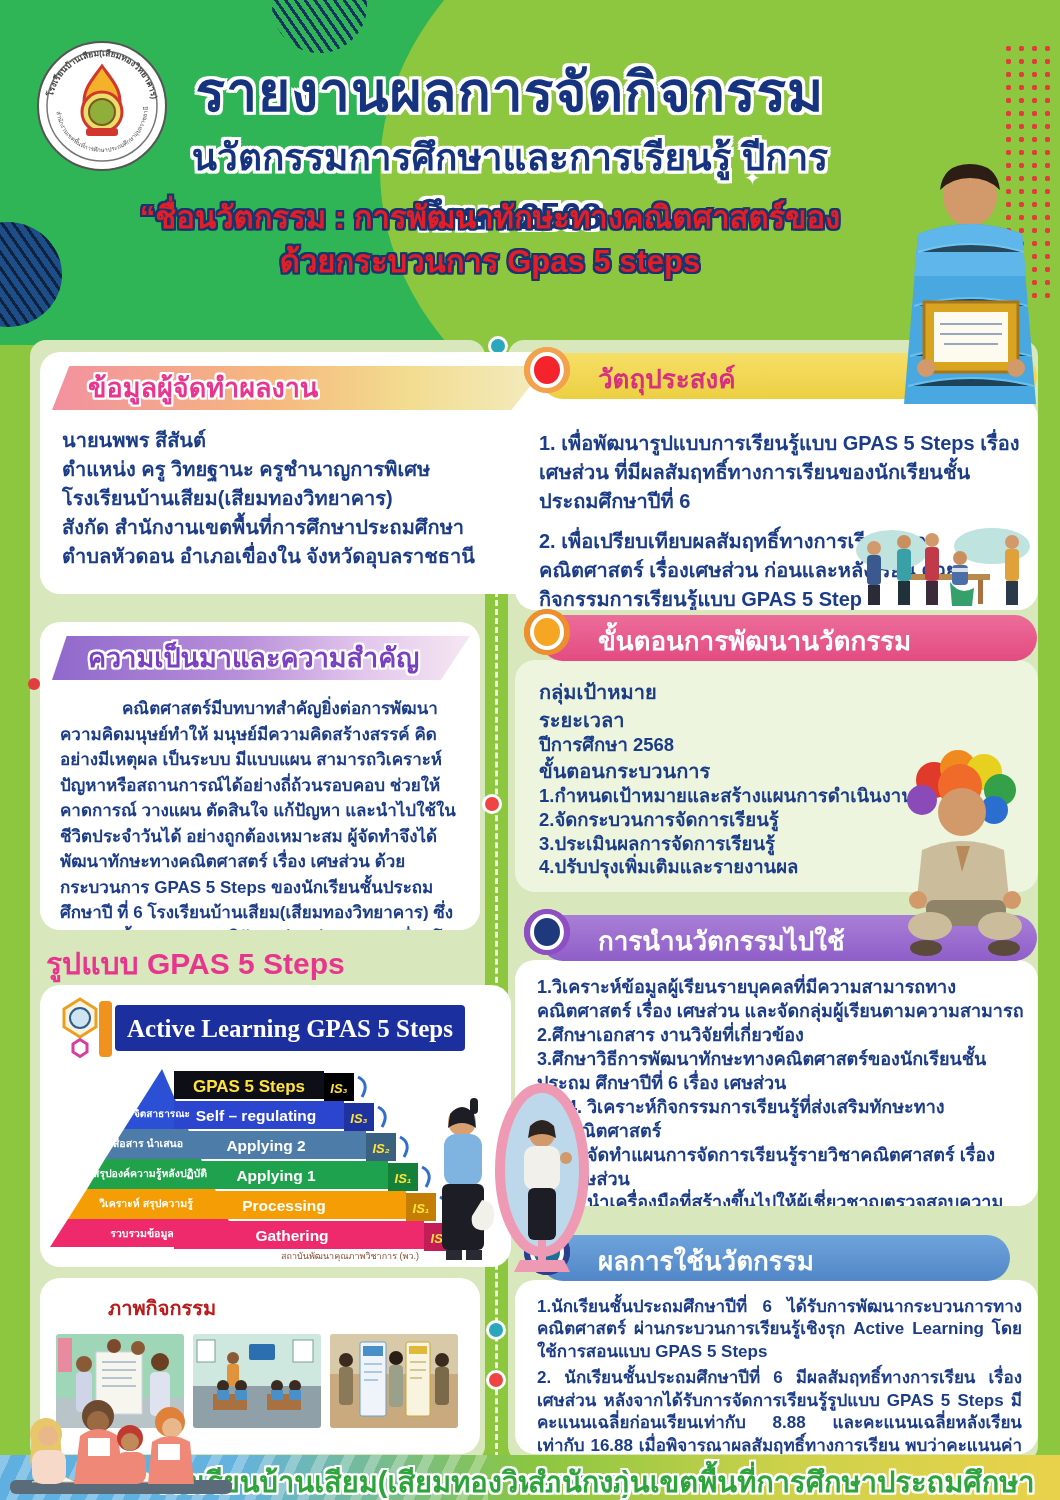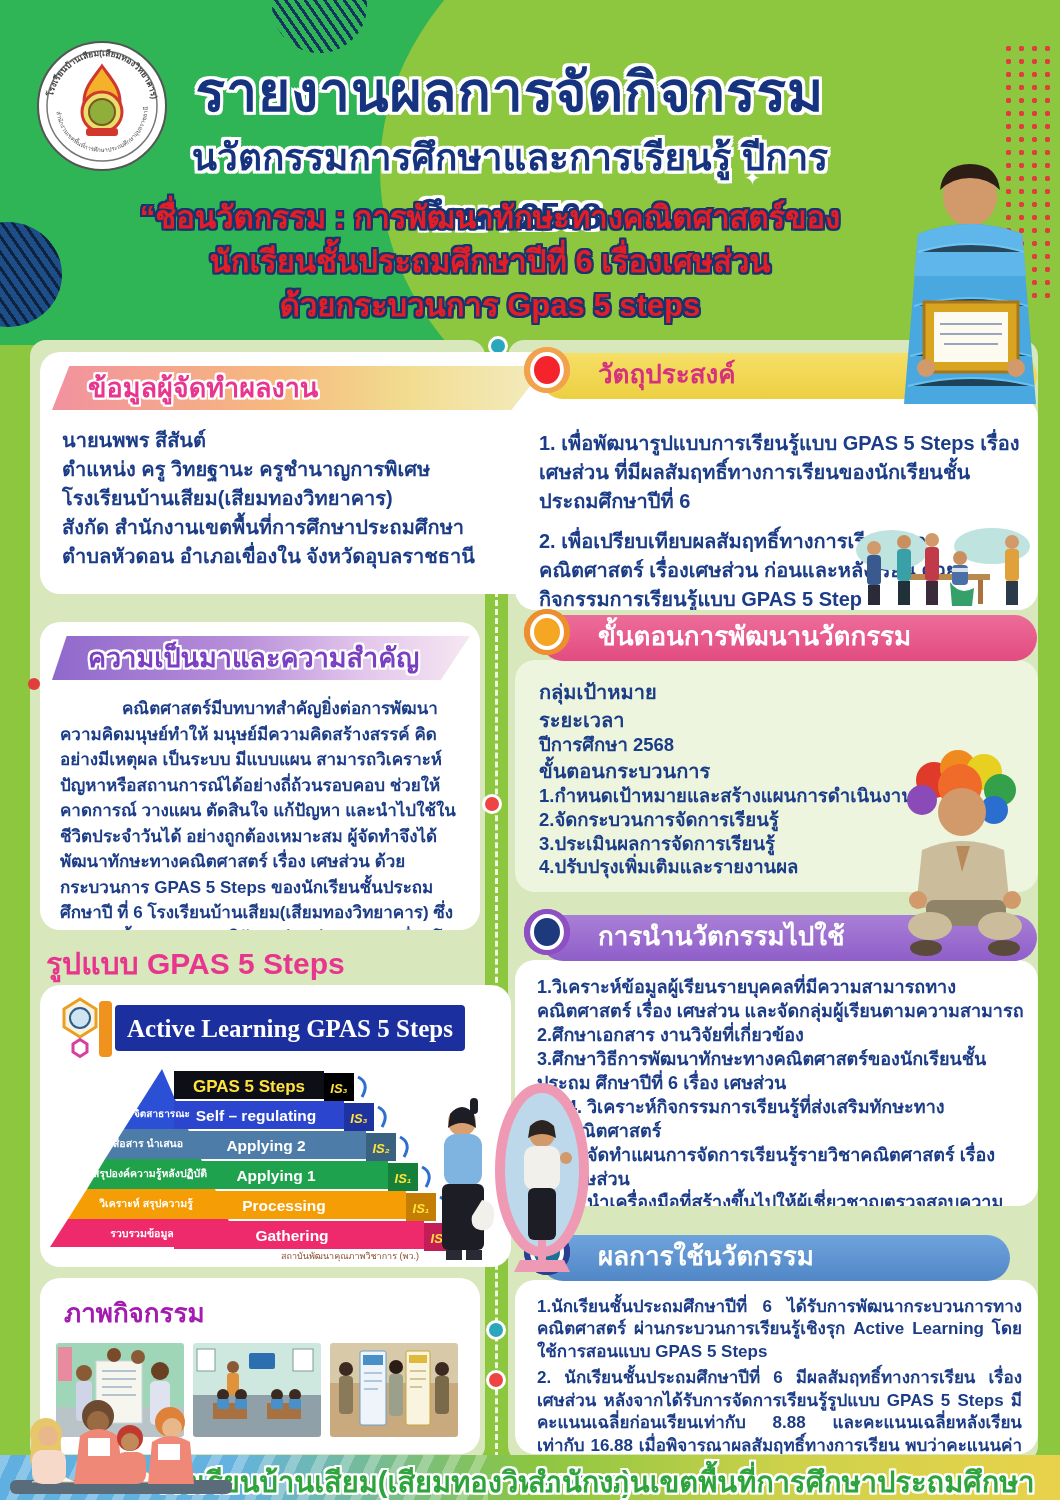--- a/index.html
+++ b/index.html
@@ -42,41 +42,41 @@
       clip-path:polygon(3.5% 0,100% 0,93% 100%,0 100%);
       font-size:27px;font-weight:bold;}
   .ribbon.orange{background:linear-gradient(90deg,#f2919f 0%,#f6b97e 45%,#f2dc90 72%,#f3ecc0 100%);color:#e8368f;}
   .ribbon.purple{background:linear-gradient(90deg,#8f68cc 0%,#b88fd9 45%,#e3c7ec 75%,#f6e7f2 100%);color:#7b3fc1;}
   .body-lines{padding:16px 10px 0 22px;font-size:20px;font-weight:bold;color:#1b3c87;line-height:1.45;}
   .para{padding:16px 18px 0 20px;font-size:17px;font-weight:bold;color:#1b3c87;line-height:1.5;
       text-indent:62px;text-align:left;}
   .gpas-heading{position:absolute;left:46px;top:940px;font-size:30px;font-weight:bold;color:#e8368f;z-index:3;}
   .red-bullet{position:absolute;left:28px;top:678px;width:12px;height:12px;border-radius:50%;background:#e23c3c;z-index:4;}
   
-  .pill{position:absolute;height:46px;border-radius:24px;display:flex;align-items:flex-start;
+  .pill{position:absolute;height:46px;border-radius:24px;display:flex;align-items:flex-end;
       padding-left:58px;font-size:26px;font-weight:bold;color:#fff;z-index:4;box-sizing:border-box;}
   .pill .dot{position:absolute;left:-16px;top:-6px;width:46px;height:46px;border-radius:50%;
       display:flex;align-items:center;justify-content:center;}
   .pill .dot::after{content:"";width:28px;height:28px;border-radius:50%;border:4px solid #fff;}
   .pill.yellow{background:linear-gradient(180deg,#f6df66,#eccf42);color:#d6317e;}
   .pill.pink{background:linear-gradient(180deg,#ec6d99,#e34b80);}
   .pill.purple{background:linear-gradient(180deg,#a97fd6,#8f5ec9);}
   .pill.blue{background:linear-gradient(180deg,#6ea3dc,#5187c7);}
   .obj-items{padding:20px 14px 0 24px;}
   .obj-items .item{font-size:20px;font-weight:bold;color:#1b3c87;line-height:1.45;margin-bottom:4px;margin-top:11px;}
   .dev-body{padding:18px 18px 0 24px;font-size:18.5px;color:#1b3c87;line-height:1.28;}
   .dev-body .lbl{font-weight:800;font-size:20px;margin-top:2px;}
   .dev-body .val{font-weight:600;}
   .imp-items{padding:16px 4px 0 22px;}
   .imp-items .item{font-size:18px;font-weight:bold;color:#1b3c87;line-height:1.33;}
   .imp-items .ind{padding-left:30px;}
   .res-items{padding:16px 16px 0 22px;}
   .res-items .item{font-size:17px;font-weight:bold;color:#1b3c87;line-height:1.32;text-align:justify;margin-bottom:4px;}
   
-  .photos-heading{padding:14px 0 0 24px;font-size:26px;font-weight:bold;color:#a21caf;}
+  .photos-heading{padding:14px 0 0 24px;font-size:20px;font-weight:bold;color:#b91c1c;margin-left:44px;}
   .photo-row{display:flex;gap:9px;margin:10px 14px 0 16px;}
   .photo-row svg{border-radius:3px;}
   
   .footer{position:absolute;left:0;top:1455px;width:1060px;height:45px;z-index:6;
       background:linear-gradient(90deg,#5fb0e0 0%,#63b2df 22%,#8ac641 50%,#cdd14a 74%,#e9d24b 100%);}
   .footer::before{content:"";position:absolute;left:0;top:0;height:100%;width:46%;
       background:repeating-linear-gradient(115deg,rgba(255,255,255,.28) 0 10px,transparent 10px 24px);}
   .footer-school{position:absolute;left:152px;top:4px;font-size:29px;font-weight:bold;color:#2fa43c;z-index:7;}
   .footer-district{position:absolute;left:528px;top:4px;font-size:29px;font-weight:bold;color:#2fa43c;z-index:7;}
   .illus{position:absolute;z-index:5;}
@@ -93,21 +93,20 @@
     <div class="deco-navy-blob" style="left:-48px;top:222px;width:110px;height:105px;"></div>
   </div>
   <div class="red-dots" style="right:6px;top:42px;width:52px;height:262px;"></div>
   <span class="sparkle" style="left:744px;top:166px;">✦</span>
   <span class="sparkle" style="left:466px;top:578px;font-size:14px;">✦</span>
 
   <div class="main-title stroke-w">รายงานผลการจัดกิจกรรม</div>
   <div class="sub-title stroke-w">นวัตกรรมการศึกษาและการเรียนรู้  ปีการศึกษา 2568</div>
   <div class="innov">
     <div class="stroke-n">“ชื่อนวัตกรรม : การพัฒนาทักษะทางคณิตศาสตร์ของ</div>
-    <div class="stroke-n">นักเรียนชั้นประถมศึกษาปีที่ 6 เรื่องเศษส่วน</div>
     <div class="stroke-n">ด้วยกระบวนการ Gpas 5 steps</div>
   </div>
 
   <div class="logo">
     <svg width="132" height="132" viewBox="0 0 132 132">
       <circle cx="66" cy="66" r="64" fill="#fff" stroke="#555" stroke-width="2"></circle>
       <circle cx="66" cy="66" r="55" fill="none" stroke="#777" stroke-width="1.5"></circle>
       <defs>
         <path id="arcTop" d="M 16,66 A 50,50 0 0 1 116,66"></path>
         <path id="arcBot" d="M 20,66 A 46,46 0 0 0 112,66"></path>

